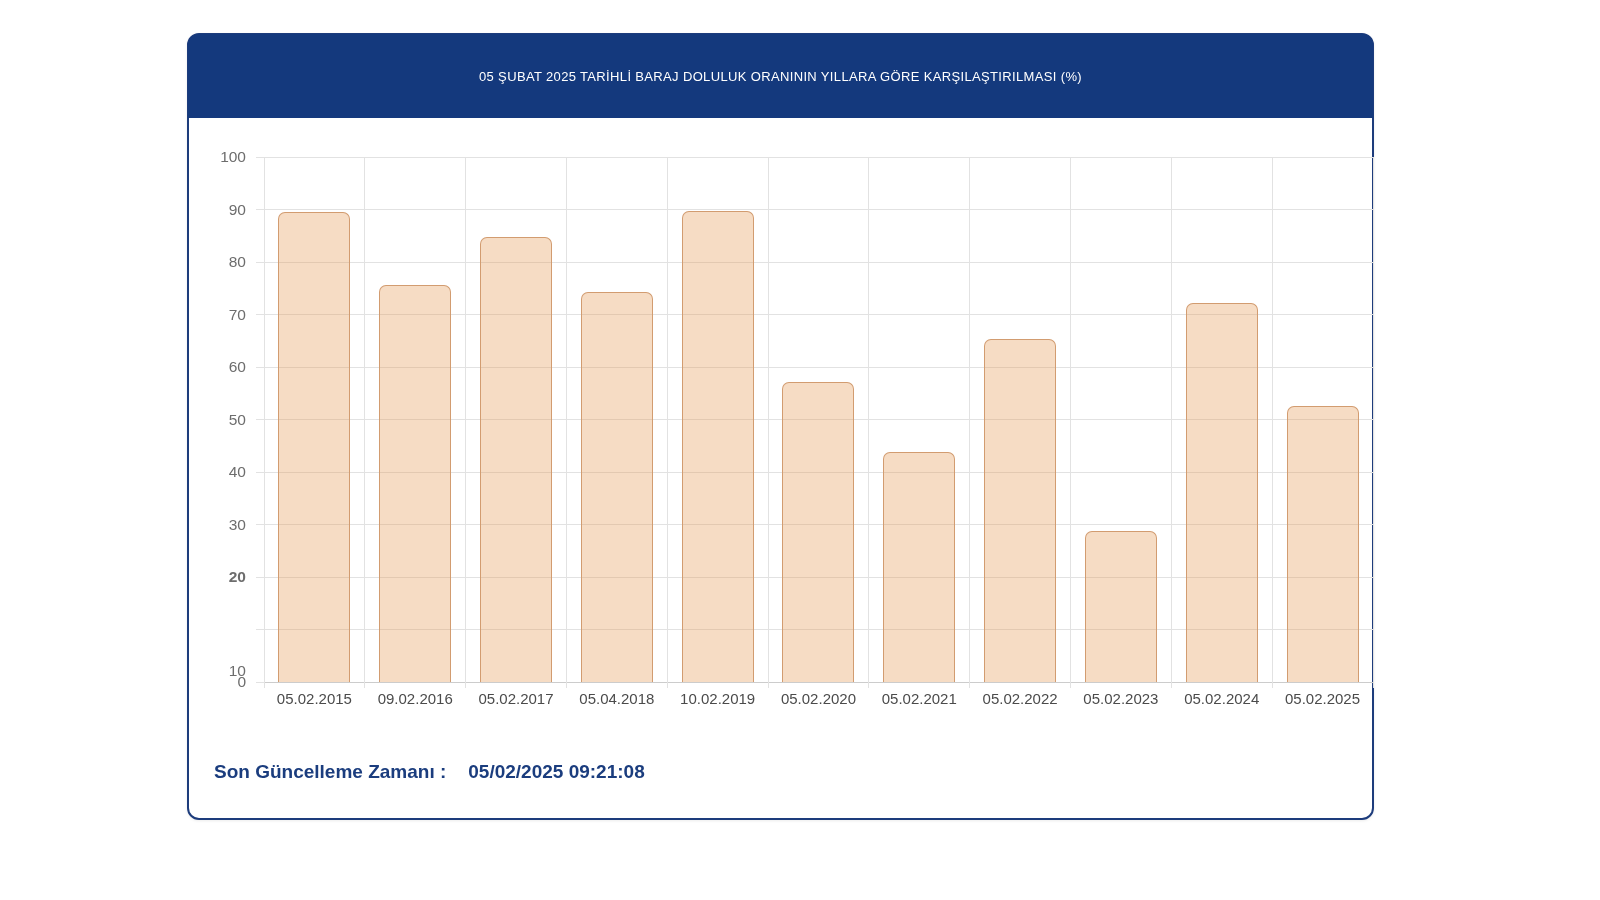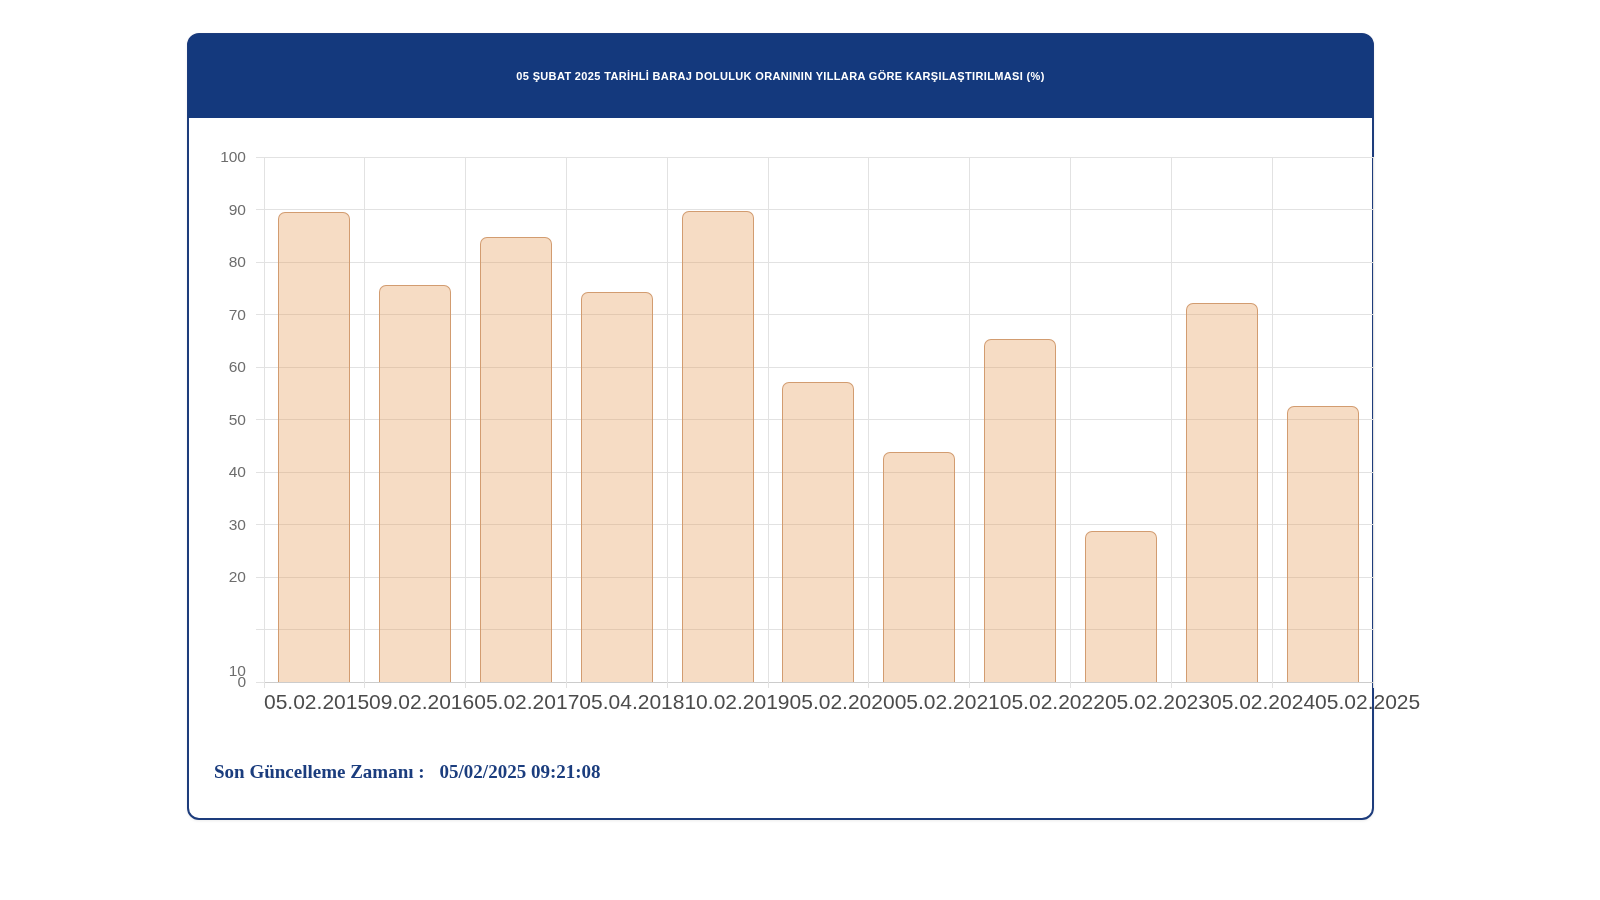--- a/index.html
+++ b/index.html
@@ -6,21 +6,21 @@
   html,body { width:1600px; height:900px; background:#ffffff; overflow:hidden;
               font-family:"Liberation Sans", sans-serif; }
 
   .card { position:absolute; left:187px; top:33px; width:1187px; height:787px;
           background:#ffffff; border:2px solid var(--card-border);
           border-radius:12px; box-shadow:0 1px 3px rgba(0,0,0,.08); }
 
   .card-header { position:absolute; left:-1px; top:-1px; width:calc(100% + 2px); height:84px;
                  background:var(--header-bg); border-radius:11px 11px 0 0;
                  display:flex; align-items:center; justify-content:center; }
-  .card-title { color:var(--title-text); font-size:11px; font-weight:700;
+  .card-title { color:var(--title-text); font-size:13px; font-weight:400;
                 letter-spacing:.35px; white-space:nowrap; }
 
   
   .plot { position:absolute; left:75px; top:122px; width:1109px; height:525px; }
   .ygrid { position:absolute; left:0; width:100%; height:1px; background:var(--grid); }
   .ygrid.zero { background:var(--axis-line); }
   .xgrid { position:absolute; top:0; width:1px; height:100%; background:var(--grid); }
   .ytick-mark { position:absolute; left:-8px; width:8px; height:1px; background:var(--grid); }
   .xtick-mark { position:absolute; top:100%; width:1px; height:6px; background:var(--grid); }
 
@@ -28,41 +28,41 @@
               align-items:flex-end; justify-content:center; }
   .bar { width:72px; background:var(--bar-fill);
          border:1.5px solid var(--bar-border); border-bottom:none;
          border-radius:7px 7px 0 0; }
 
   .y-axis { position:absolute; left:0; top:122px; width:67px; height:525px; }
   .y-lab { position:absolute; right:10px; width:57px; text-align:right;
            font-size:15.5px; color:var(--ytick-text); line-height:18px; }
 
   .x-labels { position:absolute; left:75px; top:655px; width:1109px; height:22px; display:flex; }
-  .x-lab { flex:1 1 0; text-align:center; font-size:21px; color:var(--xtick-text);
+  .x-lab { flex:1 1 0; text-align:center; font-size:15px; color:var(--xtick-text);
            white-space:nowrap; }
 
-  .card-footer { position:absolute; left:25px; top:726px; display:flex; gap:15px;
-                 align-items:flex-start; font-size:19px; color:var(--footer-text);font-family:Liberation Serif, serif; }
+  .card-footer { position:absolute; left:25px; top:726px; display:flex; gap:22px;
+                 align-items:flex-start; font-size:19px; color:var(--footer-text); }
   .footer-label { font-weight:700; }
   .footer-value { font-weight:600; }
 </style>
 </head>
 <body>
 
 <div class="card">
 
   <div class="card-header">
     <div class="card-title">05 ŞUBAT 2025 TARİHLİ BARAJ DOLULUK ORANININ YILLARA GÖRE KARŞILAŞTIRILMASI (%)</div>
   </div>
 
   <div class="y-axis">
       <div class="y-lab" style="top: calc(100% - 9px);">0</div>
       <div class="y-lab" style="top: calc(90% - 9px); margin-top: 41px;">10</div>
-      <div class="y-lab" style="top: calc(80% - 9px);">20</div>
+      <div class="y-lab" style="top: calc(80% - 9px); font-weight: bold;">20</div>
       <div class="y-lab" style="top: calc(70% - 9px);">30</div>
       <div class="y-lab" style="top: calc(60% - 9px);">40</div>
       <div class="y-lab" style="top: calc(50% - 9px);">50</div>
       <div class="y-lab" style="top: calc(40% - 9px);">60</div>
       <div class="y-lab" style="top: calc(30% - 9px);">70</div>
       <div class="y-lab" style="top: calc(20% - 9px);">80</div>
       <div class="y-lab" style="top: calc(10% - 9px);">90</div>
       <div class="y-lab" style="top: calc(0% - 9px);">100</div>
     </div>
 

